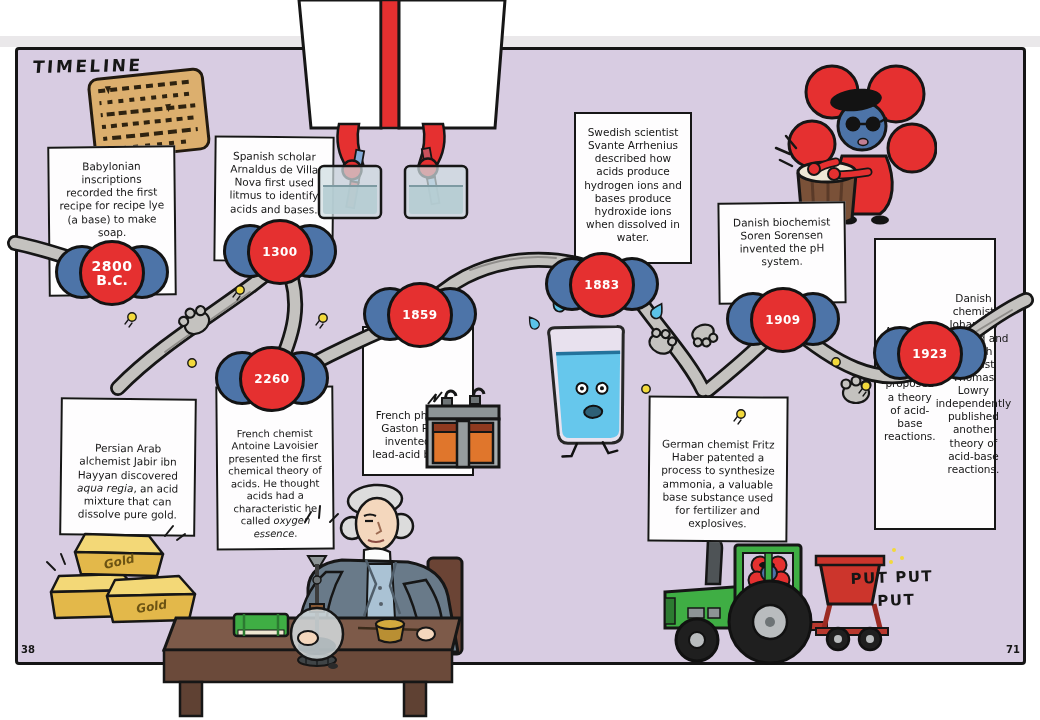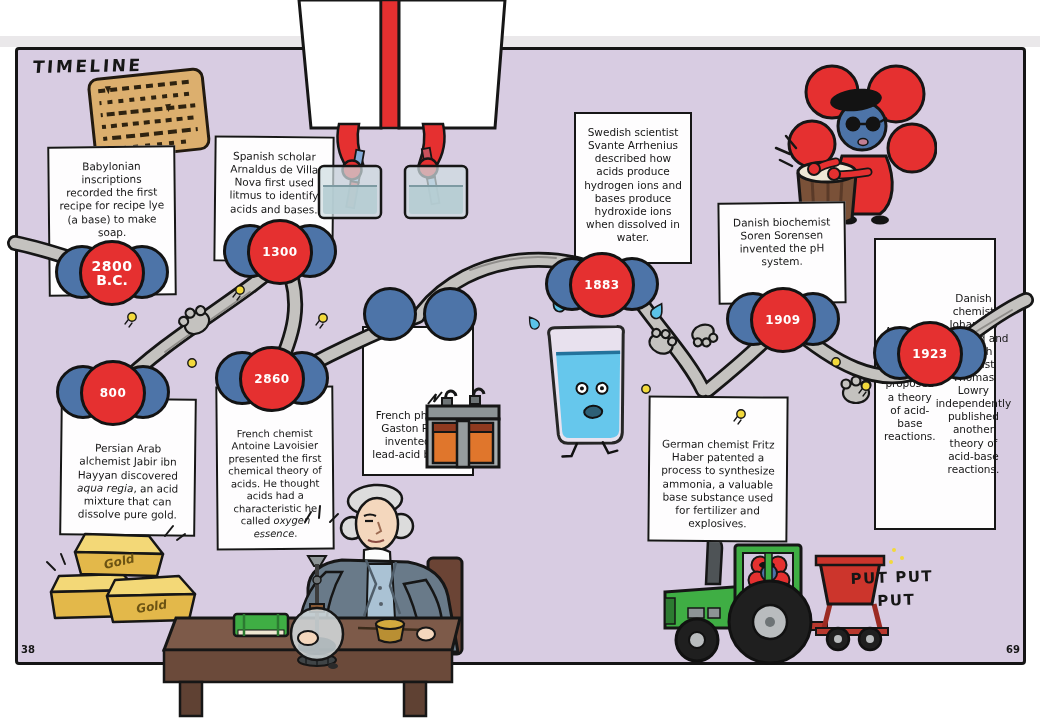--- a/index.html
+++ b/index.html
@@ -45,21 +45,21 @@
   #sfx .l2{display:block;margin-left:26px;}
 </style>
 </head>
 <body>
 
 <div id="stage">
   <div class="strip"></div>
   <div id="panel"></div>
   <div class="title">TIMELINE</div>
   <div id="pg-left" class="pagenum">38</div>
-  <div id="pg-right" class="pagenum">69</div>
+  <div id="pg-right" class="pagenum">71</div>
 
   <svg id="tablet" class="illo" width="124" height="90" viewBox="0 0 124 90">
     <rect x="4" y="4" width="114" height="80" rx="9" fill="#dcaf6e" stroke="#221a10" stroke-width="3"></rect>
     <g stroke="#2f2310" stroke-width="4">
       <line x1="13" y1="16" x2="108" y2="16" stroke-dasharray="7 5"></line>
       <line x1="13" y1="28" x2="108" y2="28" stroke-dasharray="5 6" stroke-dashoffset="3"></line>
       <line x1="13" y1="40" x2="108" y2="40" stroke-dasharray="8 4" stroke-dashoffset="6"></line>
       <line x1="13" y1="52" x2="108" y2="52" stroke-dasharray="6 5" stroke-dashoffset="2"></line>
       <line x1="13" y1="64" x2="108" y2="64" stroke-dasharray="9 5" stroke-dashoffset="5"></line>
       <line x1="18" y1="75" x2="100" y2="75" stroke-dasharray="5 7"></line>
@@ -413,44 +413,40 @@
   </svg>
 
   <div class="mol" style="left:50px;top:237px;">
     <span class="bc bl"></span>
       <span class="bc br"></span>
     <span class="rc">
         <span class="d" style="font-size:14px">2800</span>
         <span class="ds">B.C.</span>
       </span>
   </div>
-  <div class="mol" style="left:51px;top:357px;">
-    <span class="bc bl"></span>
-      <span class="bc br"></span>
-    <span class="rc">
-        <span class="d">800</span>
-      </span>
-  </div>
   <div class="mol" style="left:218px;top:216px;">
     <span class="bc bl"></span>
       <span class="bc br"></span>
     <span class="rc">
         <span class="d">1300</span>
       </span>
   </div>
   <div class="mol" style="left:210px;top:343px;">
     <span class="bc bl"></span>
       <span class="bc br"></span>
     <span class="rc">
-        <span class="d">2860</span>
+        <span class="d">2260</span>
       </span>
   </div>
   <div class="mol" style="left:358px;top:279px;">
     <span class="bc bl"></span>
       <span class="bc br"></span>
+    <span class="rc">
+        <span class="d">1859</span>
+      </span>
   </div>
   <div class="mol" style="left:540px;top:249px;">
     <span class="bc bl"></span>
       <span class="bc br"></span>
     <span class="rc">
         <span class="d">1883</span>
       </span>
   </div>
   <div class="mol" style="left:721px;top:284px;">
     <span class="bc bl"></span>

